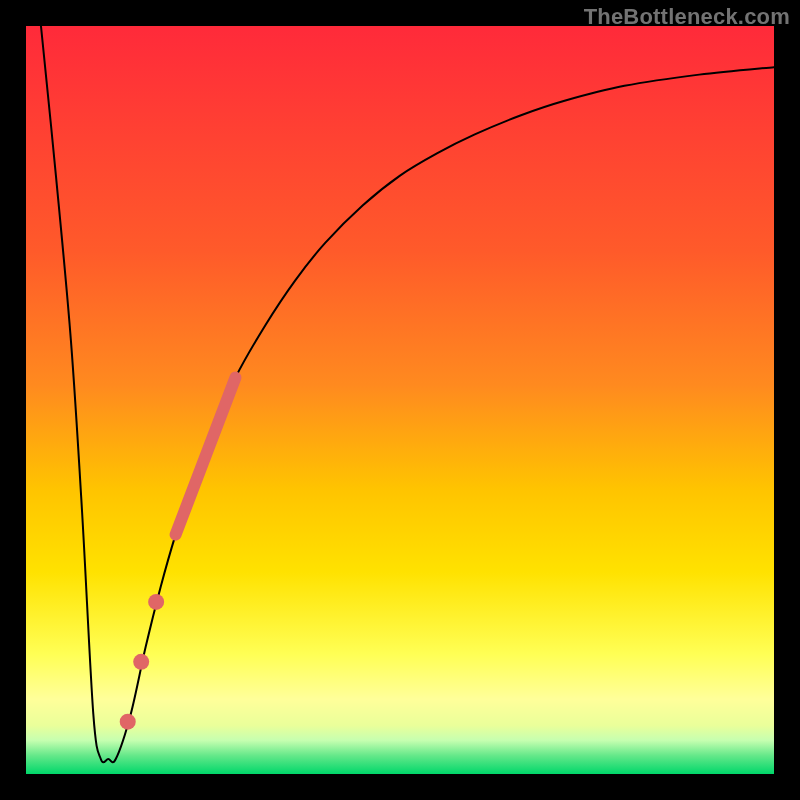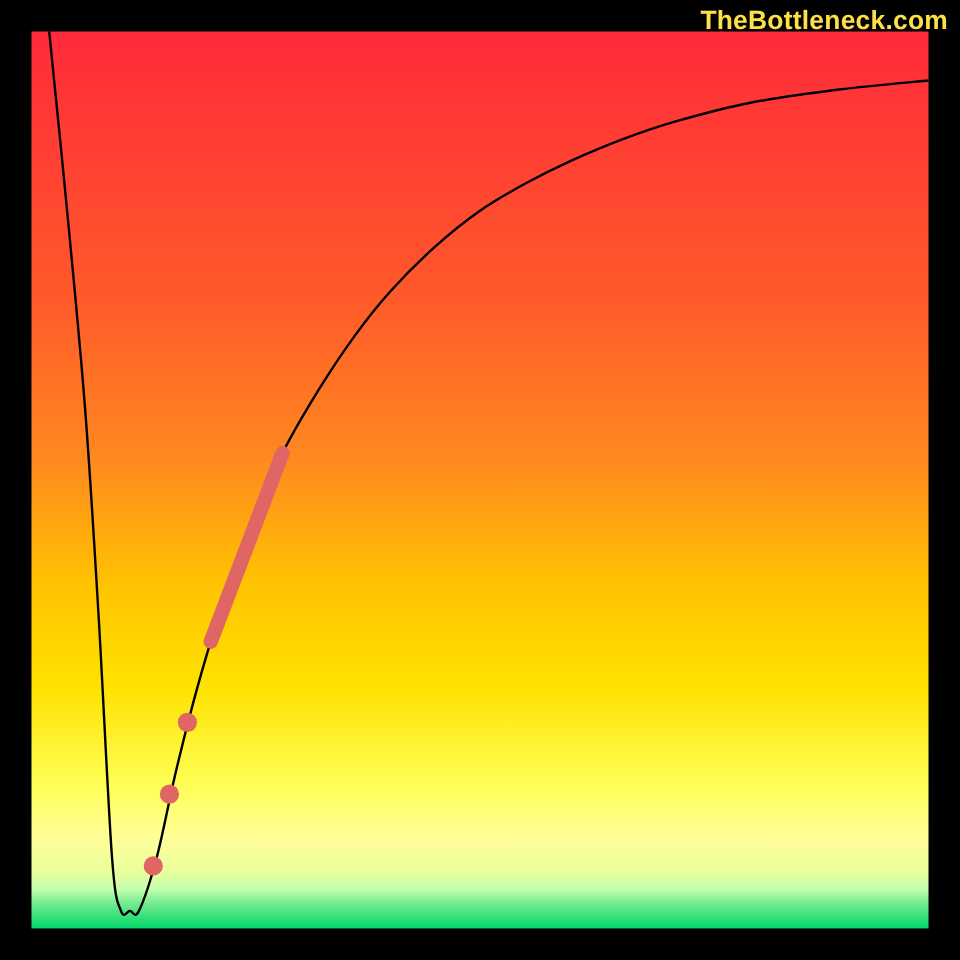--- a/index.html
+++ b/index.html
@@ -26,21 +26,21 @@
     height: 748px;
     overflow: hidden;
   }
   .watermark {
     position: absolute;
     top: 4px;
     right: 10px;
     font-family: Arial, Helvetica, sans-serif;
     font-size: 22px;
     font-weight: 600;
-    color: #fde047;
+    color: #737373;
     letter-spacing: 0.2px;
     user-select: none;
   }
   svg { display: block; }
 </style>
 </head>
 <body>
 
 <div class="frame">
   <div class="plot">

